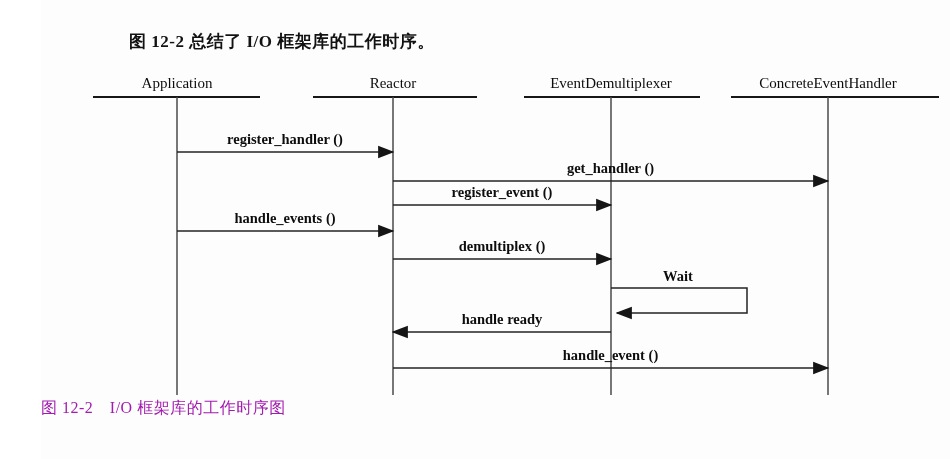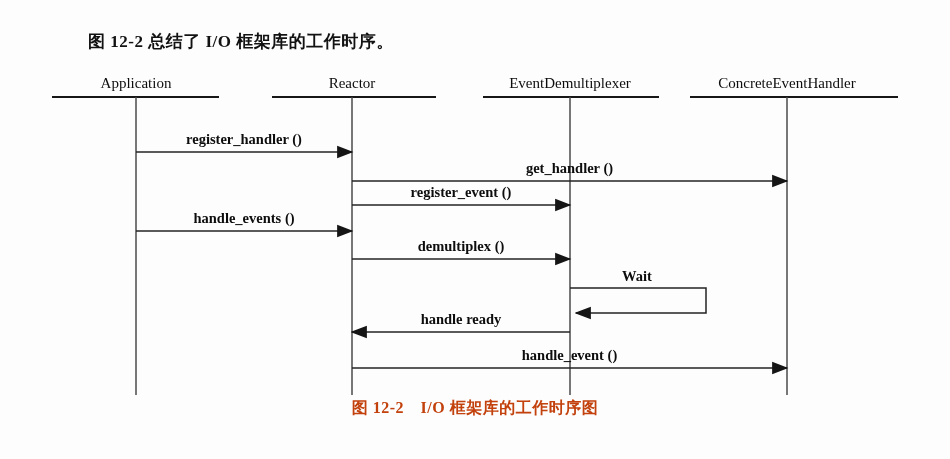--- a/index.html
+++ b/index.html
@@ -1,24 +1,24 @@
 <!DOCTYPE html>
 <html><head>
 <meta charset="utf-8">
 <style>
   html,body{margin:0;padding:0;background:#ffffff;}
   body{width:950px;height:459px;position:relative;overflow:hidden;
        font-family:"Liberation Serif","DejaVu Serif",serif;color:#000;}
-  .page{position:absolute;inset:0;background:#fdfdfd;}
+  .page{position:absolute;inset:0;background:#fdfdfd;margin-left:41px;}
 
   .intro{position:absolute;left:88px;top:30px;font-size:17px;letter-spacing:.5px;
          font-weight:600;color:#121212;white-space:nowrap;}
 
-  .caption{position:absolute;left:0;right:0;top:398px;text-align:center;
-           font-size:16px;font-weight:700;letter-spacing:.5px;color:#c2410c;}
+  .caption{position:absolute;left:0;right:0;top:398px;text-align:left;
+           font-size:16px;font-weight:400;letter-spacing:.5px;color:#a21caf;}
 
   svg.diagram{position:absolute;left:0;top:0;width:950px;height:459px;}
 
   .actor-label{font-family:"Liberation Serif","DejaVu Serif",serif;
                font-size:15px;fill:#0d0d0d;text-anchor:middle;}
   .msg-label{font-family:"Liberation Serif","DejaVu Serif",serif;
              font-size:14.5px;fill:#0d0d0d;text-anchor:middle;font-weight:600;}
   .hdr-line{stroke:#171717;stroke-width:2.1;}
   .lifeline{stroke:#4a4a4a;stroke-width:1.5;}
   .msg-line{stroke:#232323;stroke-width:1.5;fill:none;}

